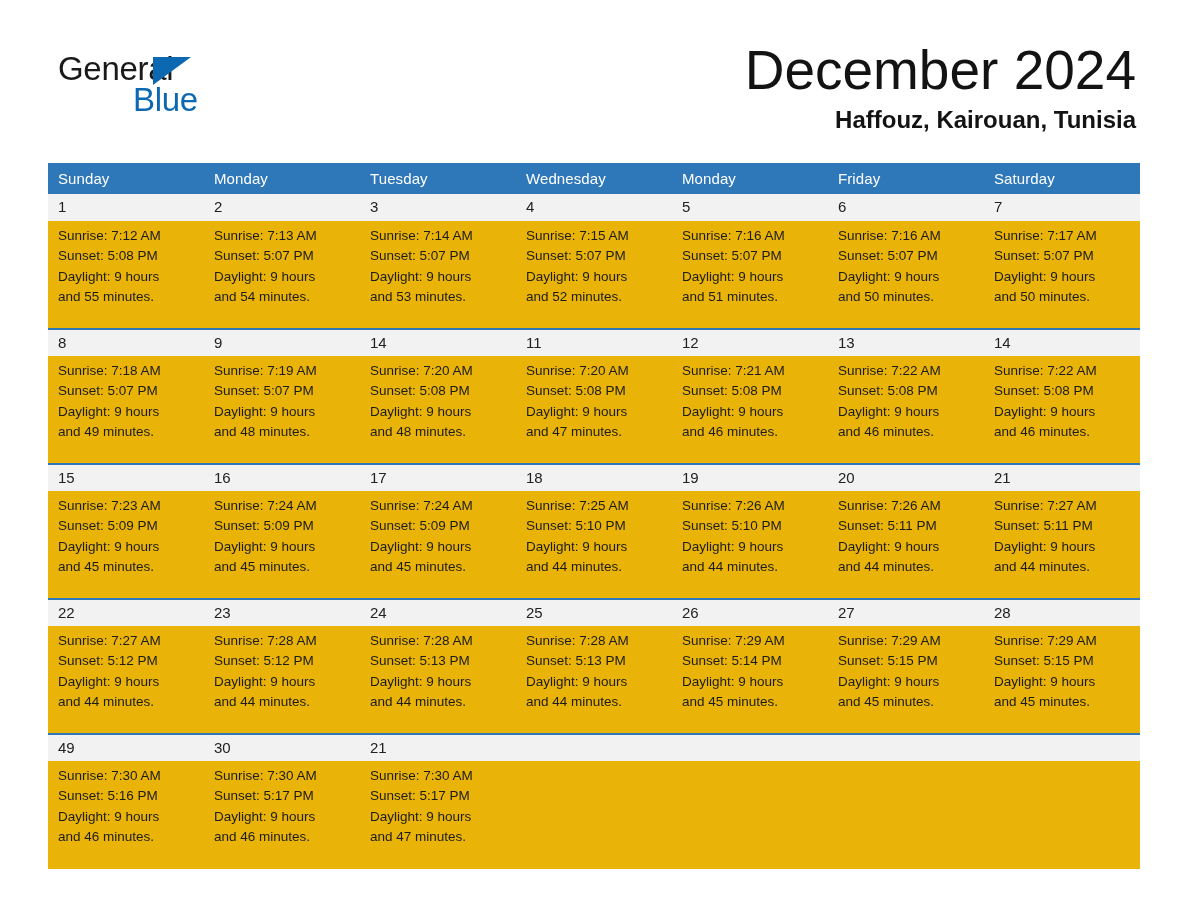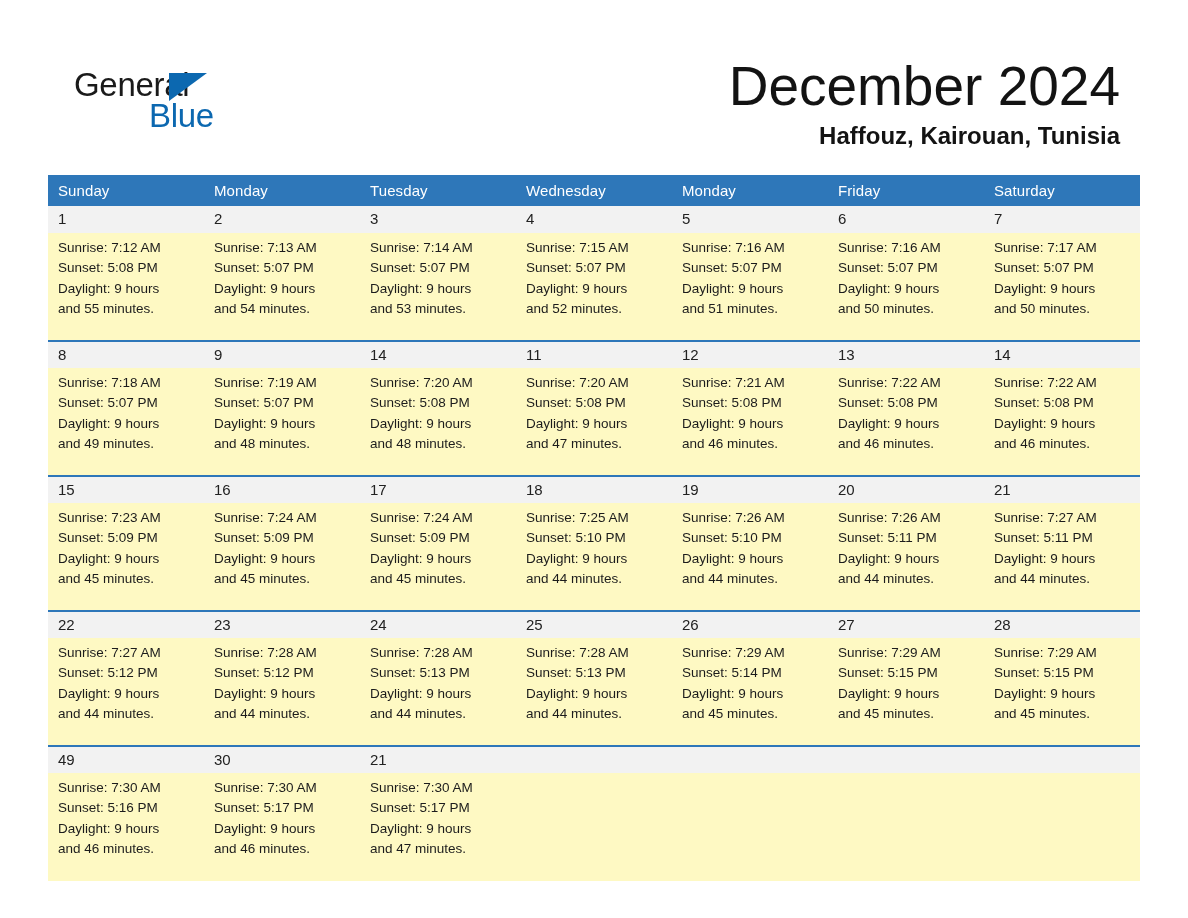--- a/index.html
+++ b/index.html
@@ -11,21 +11,21 @@
     background: #ffffff;
     font-family: "Liberation Sans", sans-serif;
     -webkit-font-smoothing: antialiased;
   }
 
   .page {
     position: relative;
     width: 1188px;
     height: 918px;
     background: #ffffff;
-    padding: 16px;
+    padding: 0;
   }
 
   
   .header {
     position: relative;
     height: 118px;
     padding: 0 52px;
   }
 
   .logo {
@@ -86,21 +86,21 @@
     line-height: 28px;
     color: #131313;
     font-weight: 700;
     white-space: nowrap;
   }
 
   
   .calendar {
     position: absolute;
     left: 48px;
-    top: 175px;
+    top: 163px;
     width: 1092px;
   }
 
   table.cal {
     width: 1092px;
     border-collapse: collapse;
     table-layout: fixed;
   }
 
   table.cal th {
@@ -121,21 +121,21 @@
     font-size: 15px;
     color: #222222;
     height: 27px;
     vertical-align: top;
   }
   tr.daynum-row.first-week td {
     border-top: none;
   }
 
   tr.info-row td {
-    background: #fef9c3;
+    background: #eab308;
     padding: 5px 0 18px 10px;
     vertical-align: top;
     font-size: 13.5px;
     line-height: 20.3px;
     color: #1c1c1c;
     height: 108px;
   }
   tr.info-row td .ln { white-space: nowrap; display: block; }
   .empty-cell { }
 </style>

